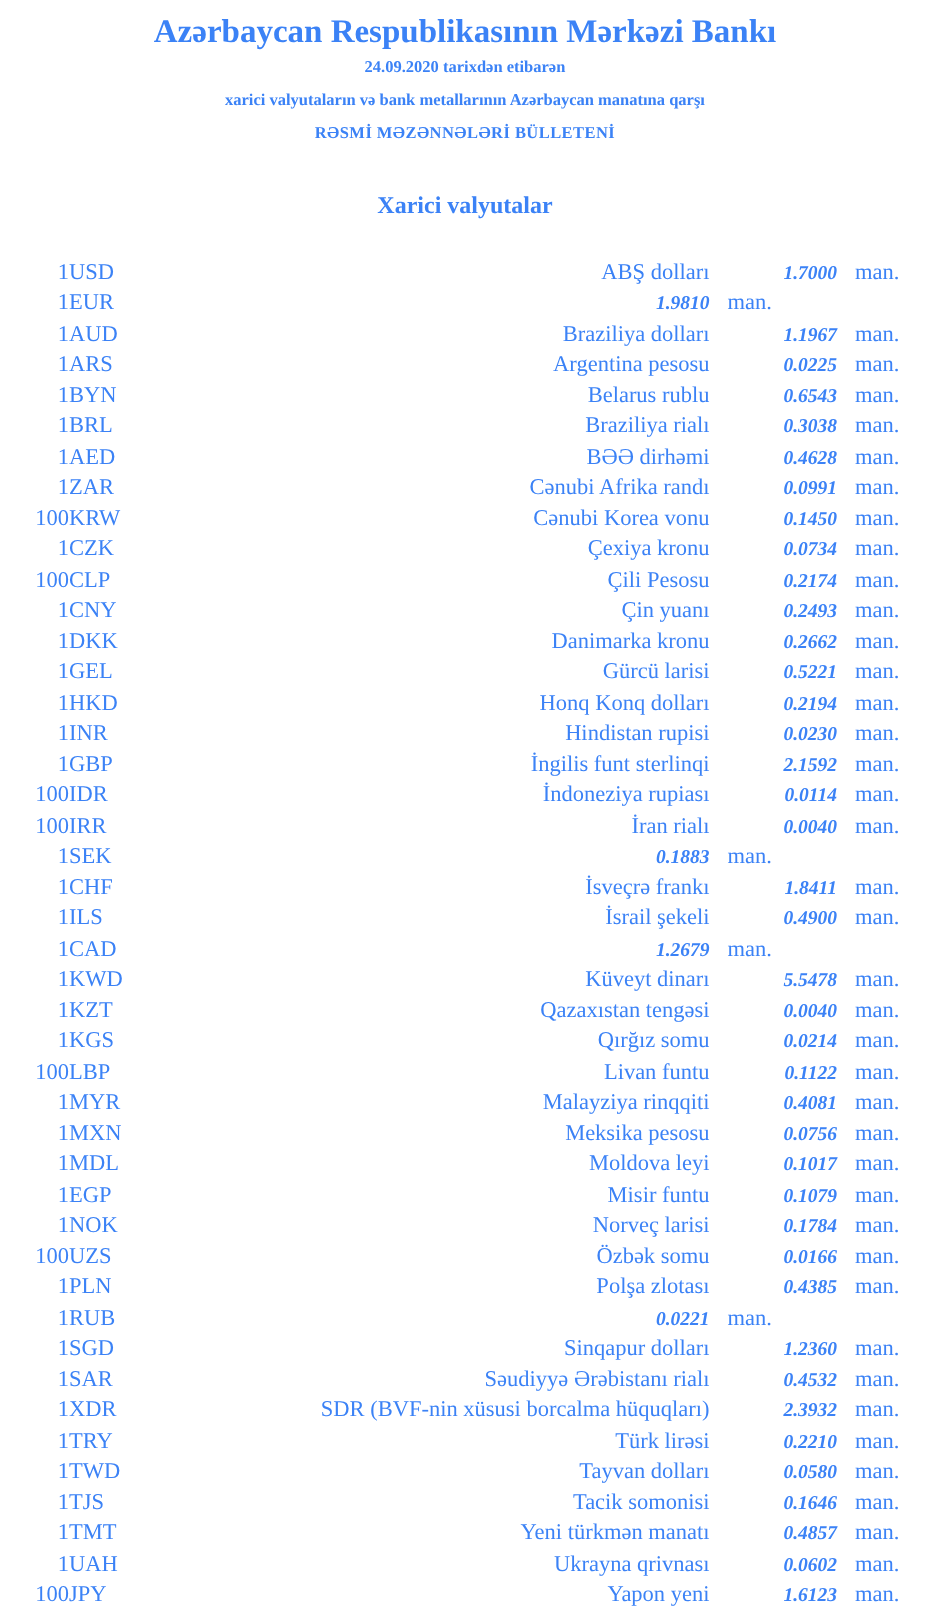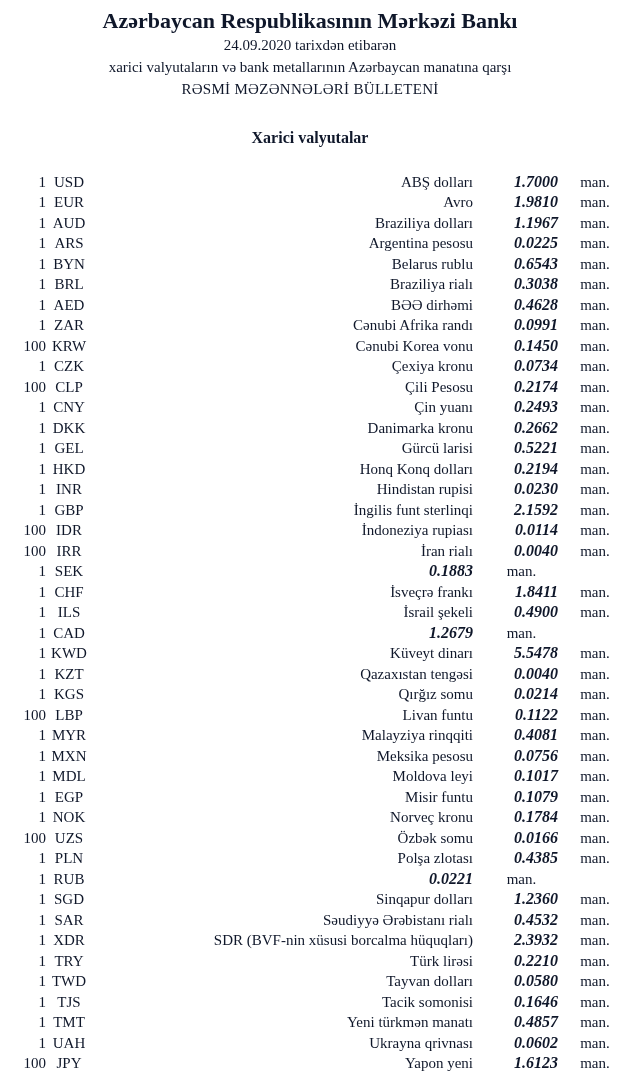--- a/index.html
+++ b/index.html
@@ -1,57 +1,57 @@
 <!DOCTYPE html>
 <html><head>
 <meta charset="utf-8">
 <style>
   html, body { margin: 0; padding: 0; background: #ffffff; }
   .page {
     position: relative;
     width: 620px;
     height: 1073px;
     background: #ffffff;
-    color: #0f172a;
+    color: #3b82f6;
     font-family: "Liberation Serif", "DejaVu Serif", serif;
     overflow: hidden;
   }
   .header { text-align: center; padding-top: 8px; }
   .bank-name {
     font-size: 22px;
     font-weight: bold;
     line-height: 26px;
   }
   .date-line, .subtitle-line, .bulletin-title {
-    font-size: 15px;
-    font-weight: normal;
+    font-size: 11px;
+    font-weight: bold;
     line-height: 22px;
   }
   .bulletin-title { letter-spacing: 0.3px; }
   .section-title {
     text-align: center;
     font-size: 16px;
     font-weight: bold;
     line-height: 20px;
     margin-top: 28px;
   }
   .rates-table { margin-top: 3px; }
   .rate-row {
     display: grid;
     grid-template-columns: 46px 46px 1fr 85px 62px;
     align-items: baseline;
     height: 20.5px;
     line-height: 20.5px;
     font-size: 15px;
   }
   .cell-qty   { text-align: right; }
-  .cell-code  { text-align: center; }
+  .cell-code  { }
   .cell-name  { text-align: right; padding-left: 9px; white-space: nowrap; overflow: hidden; }
-  .cell-rate  { text-align: right; font-weight: bold; font-style: italic; font-size: 16px; }
-  .cell-unit  { text-align: center; padding-left: 12px; }
+  .cell-rate  { text-align: right; font-weight: bold; font-style: italic; font-size: 13px; }
+  .cell-unit  { text-align: left; padding-left: 12px; }
 </style>
 </head>
 <body>
 
 <div class="page">
   <div class="header">
     <div class="bank-name">Azərbaycan Respublikasının Mərkəzi Bankı</div>
     <div class="date-line">24.09.2020 tarixdən etibarən</div>
     <div class="subtitle-line">xarici valyutaların və bank metallarının Azərbaycan manatına qarşı</div>
     <div class="bulletin-title">RƏSMİ MƏZƏNNƏLƏRİ BÜLLETENİ</div>
@@ -70,21 +70,20 @@
   <div class="rate-row">
       <span class="cell-qty">1</span>
       <span class="cell-code">USD</span>
       <span class="cell-name">ABŞ dolları</span>
       <span class="cell-rate">1.7000</span>
       <span class="cell-unit">man.</span>
     </div>
       <div class="rate-row">
       <span class="cell-qty">1</span>
       <span class="cell-code">EUR</span>
-      <span class="cell-name">Avro</span>
       <span class="cell-rate">1.9810</span>
       <span class="cell-unit">man.</span>
     </div>
       <div class="rate-row">
       <span class="cell-qty">1</span>
       <span class="cell-code">AUD</span>
       <span class="cell-name">Braziliya dolları</span>
       <span class="cell-rate">1.1967</span>
       <span class="cell-unit">man.</span>
     </div>
@@ -278,21 +277,21 @@
       <div class="rate-row">
       <span class="cell-qty">1</span>
       <span class="cell-code">EGP</span>
       <span class="cell-name">Misir funtu</span>
       <span class="cell-rate">0.1079</span>
       <span class="cell-unit">man.</span>
     </div>
       <div class="rate-row">
       <span class="cell-qty">1</span>
       <span class="cell-code">NOK</span>
-      <span class="cell-name">Norveç kronu</span>
+      <span class="cell-name">Norveç larisi</span>
       <span class="cell-rate">0.1784</span>
       <span class="cell-unit">man.</span>
     </div>
       <div class="rate-row">
       <span class="cell-qty">100</span>
       <span class="cell-code">UZS</span>
       <span class="cell-name">Özbək somu</span>
       <span class="cell-rate">0.0166</span>
       <span class="cell-unit">man.</span>
     </div>

